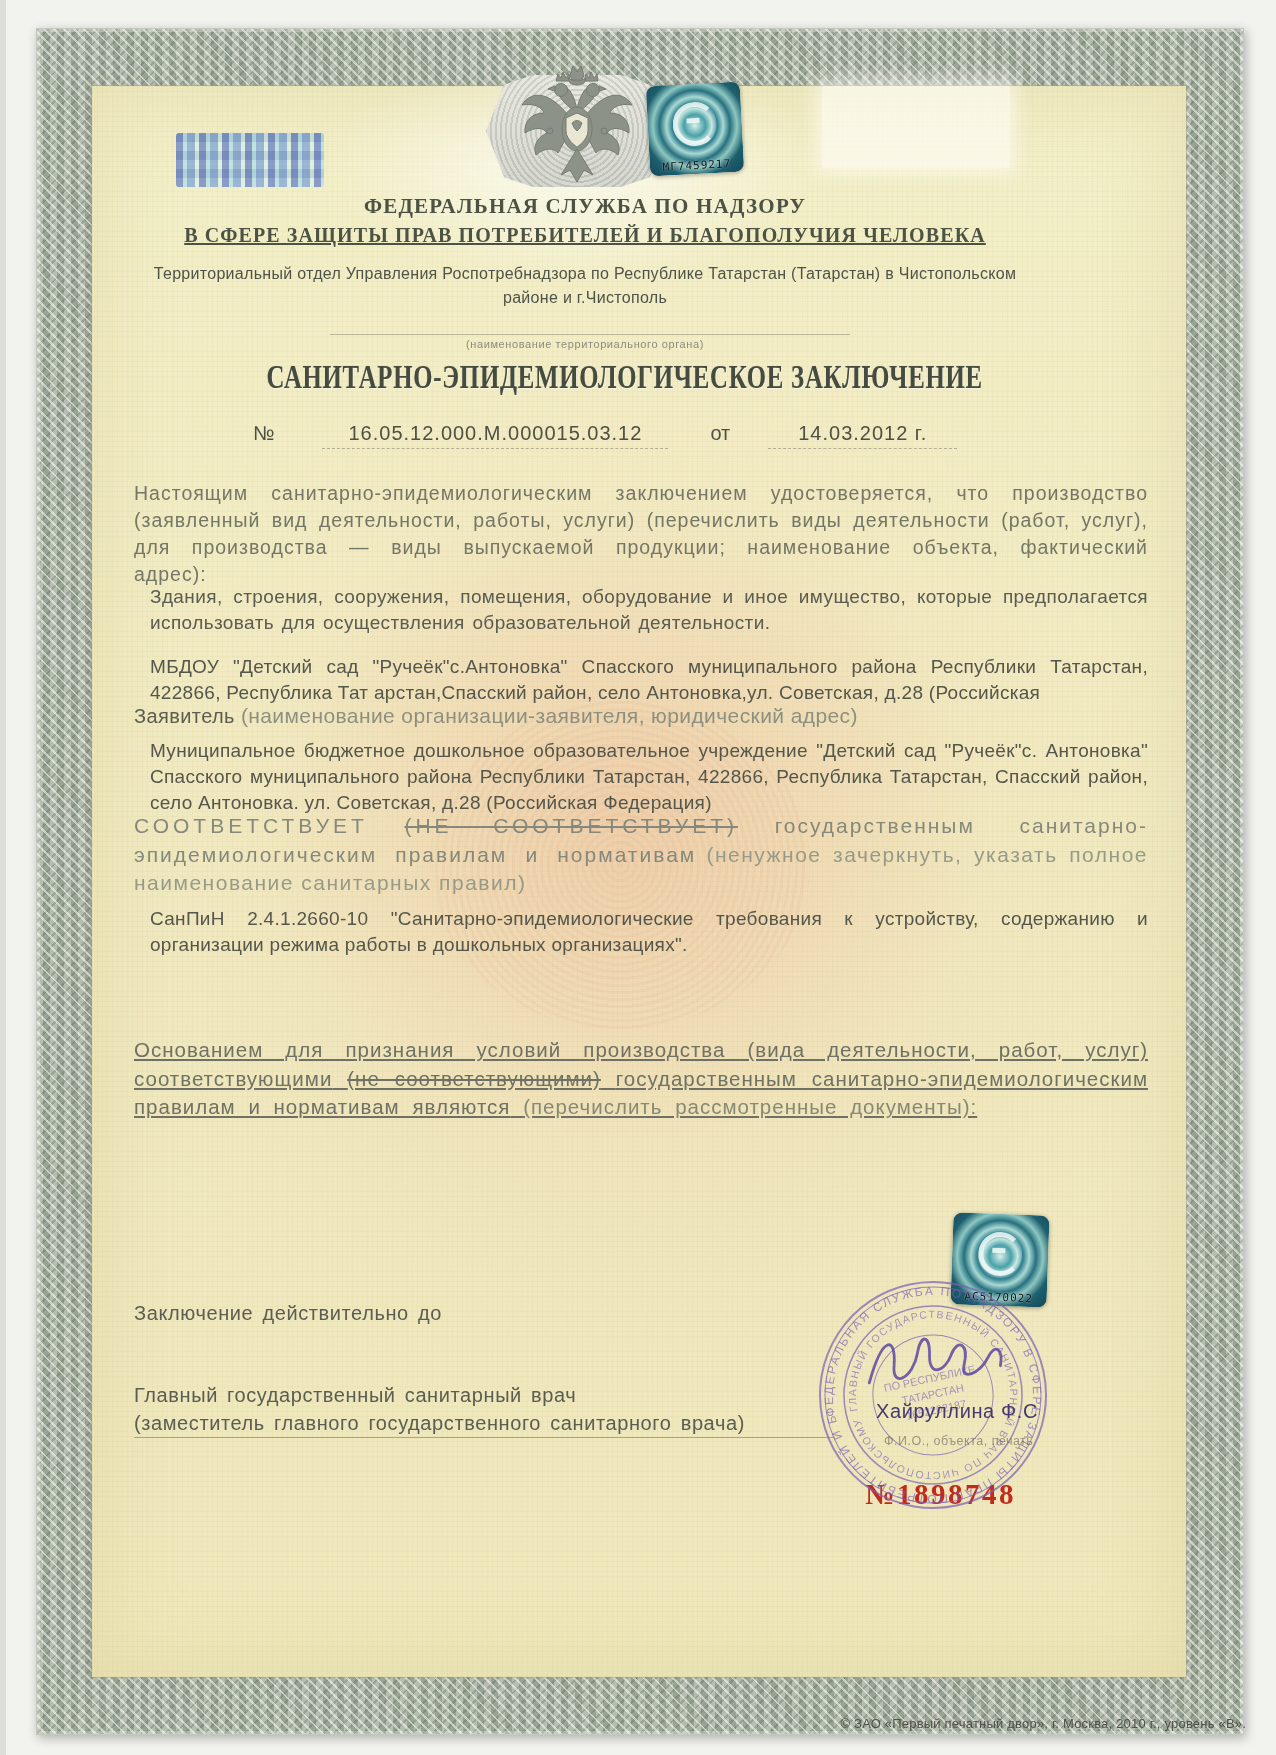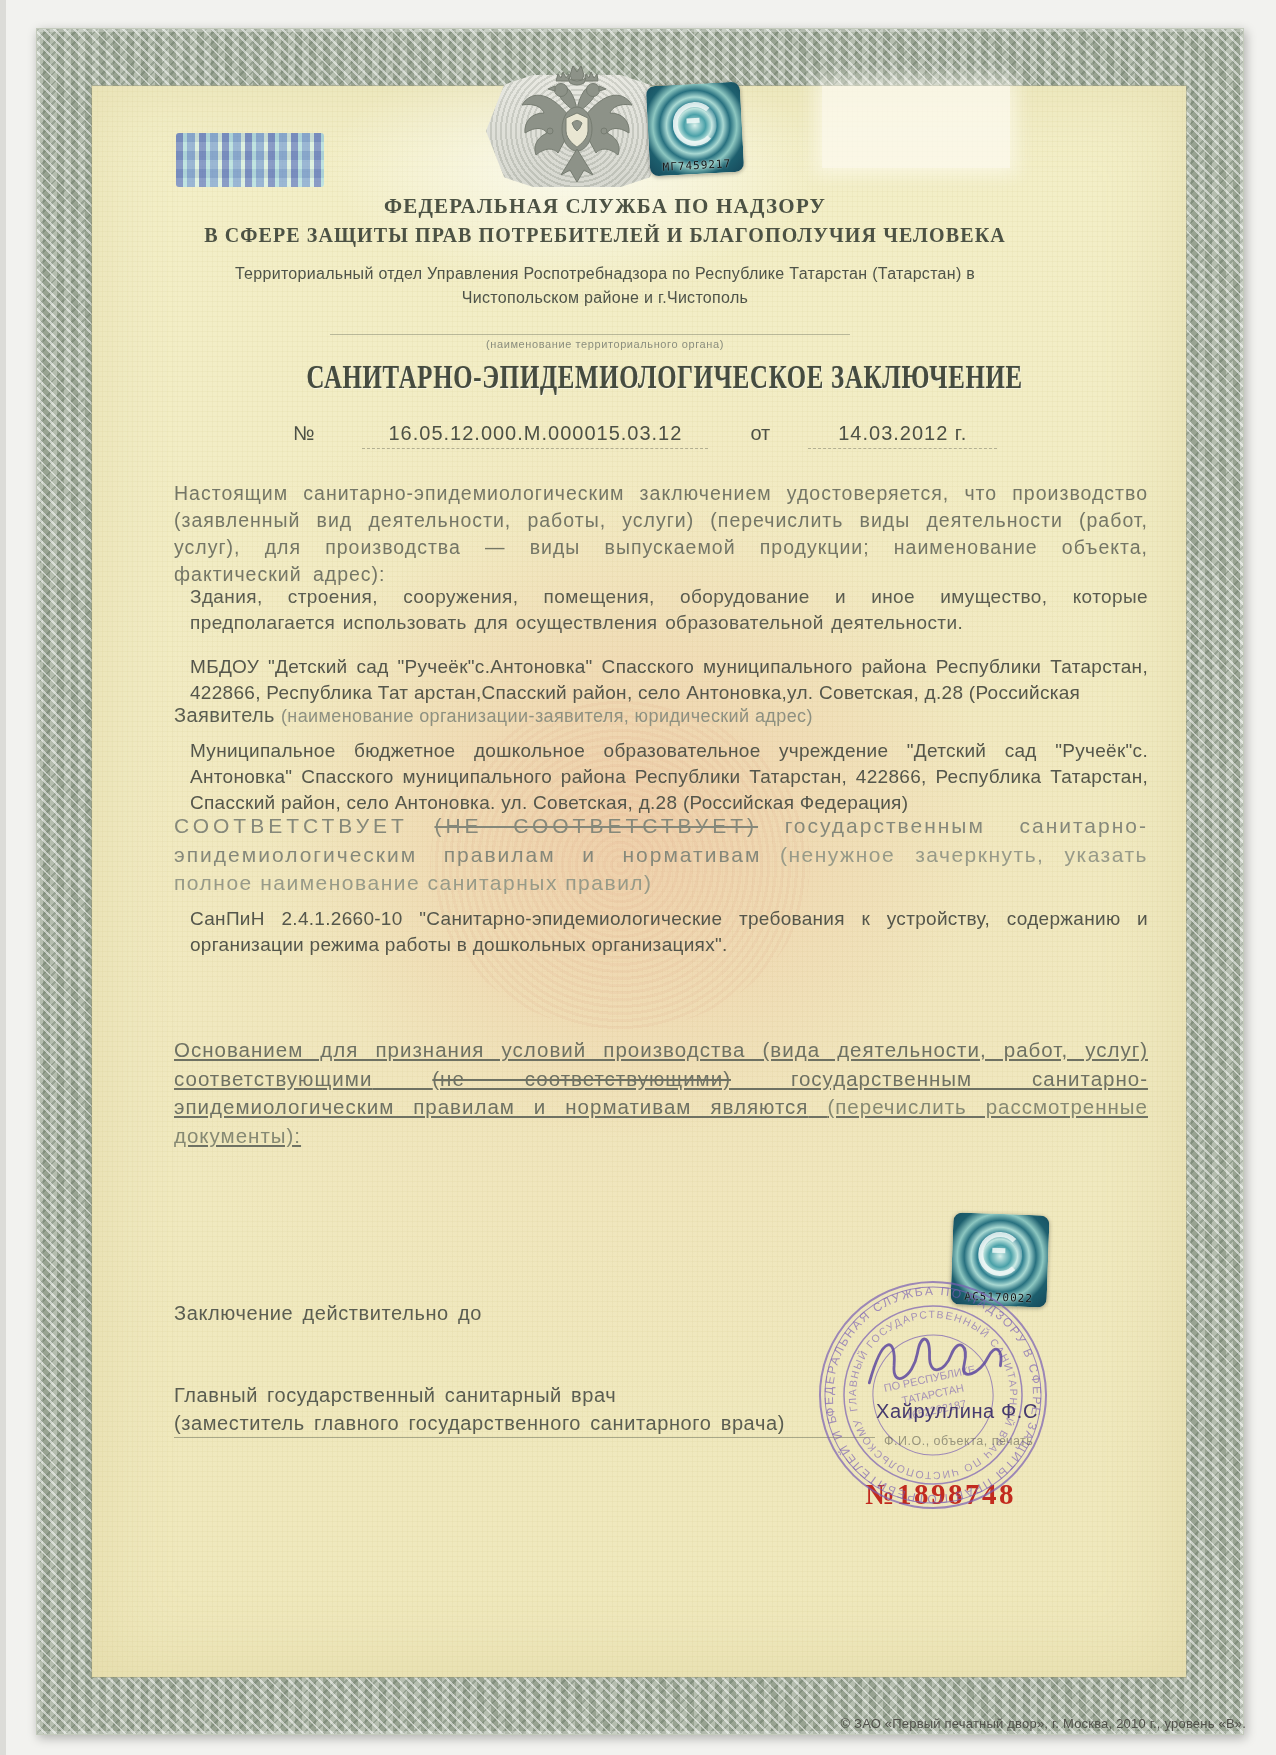--- a/index.html
+++ b/index.html
@@ -22,44 +22,44 @@
       radial-gradient(ellipse 46% 28% at 49% 46%, rgba(233,152,122,.26), rgba(233,152,122,0) 72%),
       radial-gradient(ellipse 62% 44% at 50% 50%, rgba(240,180,150,.15), rgba(240,180,150,0) 78%),
       repeating-linear-gradient(0deg, rgba(168,150,62,.05) 0 1px, rgba(0,0,0,0) 1px 5px),
       repeating-linear-gradient(90deg, rgba(168,150,62,.05) 0 1px, rgba(0,0,0,0) 1px 5px),
       linear-gradient(#f3efc8,#f0e9c0 60%,#efe8bc);
     box-shadow:0 0 0 1px rgba(150,150,118,.45), inset 0 0 80px rgba(200,185,125,.30);}
   .watermark{position:absolute;left:338px;top:614px;width:380px;height:330px;border-radius:50%;
     background:repeating-radial-gradient(circle, rgba(205,125,100,.07) 0 3px, rgba(255,255,255,0) 3px 7px);}
 
   
-  .abs{position:absolute;left:42px;right:38px;margin-left:40px;}
+  .abs{position:absolute;left:42px;right:38px;}
   .center{text-align:center;padding-right:112px;}
   .h1{font-family:"Liberation Serif", serif;font-weight:bold;font-size:21px;letter-spacing:1.2px;color:#4c5244;}
-  .h2{font-family:"Liberation Serif", serif;font-weight:bold;font-size:20px;letter-spacing:1.1px;color:#4c5244;}
+  .h2{font-family:"Liberation Serif", serif;font-weight:bold;font-size:20px;letter-spacing:1.1px;color:#4c5244;text-decoration:underline;}
   .terr{font-size:16px;color:#4e5349;line-height:1.5;letter-spacing:.3px;}
   .rule{position:absolute;left:238px;width:520px;border-top:1px solid rgba(115,120,100,.45);}
   .cap{font-size:11px;color:#8a8d7d;letter-spacing:.6px;}
   .title{white-space:nowrap;}
   .title-inner{display:inline-block;font-family:"Liberation Serif", serif;font-weight:bold;font-size:34px;
     color:#454b3f;letter-spacing:1px;transform:scaleX(.73);transform-origin:50% 50%;
     text-shadow:1px 1px 0 rgba(255,255,255,.55), 0 0 1px rgba(70,80,60,.35);}
 
   .numrow{display:flex;align-items:baseline;font-size:20px;color:#4c5045;}
   .num-label{margin-left:119px;}
   .num-value{margin-left:48px;padding:0 26px 3px;border-bottom:1px dashed rgba(125,125,105,.55);letter-spacing:1px;}
   .num-ot{margin-left:42px;}
   .num-date{margin-left:38px;padding:0 30px 3px;border-bottom:1px dashed rgba(125,125,105,.55);letter-spacing:1px;}
 
   .p{font-size:19px;line-height:1.38;text-align:justify;}
   .p-intro{color:#747666;letter-spacing:1px;word-spacing:5px;font-size:19.5px;}
   .p-object{color:#5a5c50;letter-spacing:.4px;word-spacing:2px;padding-left:16px;}
   .p-dark{color:#54564b;letter-spacing:.3px;padding-left:16px;}
   .zayav{font-size:20px;color:#5a5d50;letter-spacing:.4px;}
-  .zayav .cap2{font-size:18px;color:#8d9080;letter-spacing:.4px;}
+  .zayav .cap2{font-size:21px;color:#8d9080;letter-spacing:.4px;}
 
   .sootv{font-size:21px;line-height:1.36;color:#85887a;text-align:justify;}
   .caps-sp{letter-spacing:4px;}
   .strike{text-decoration:line-through;text-decoration-thickness:2px;}
   .sootv-rest{letter-spacing:2px;word-spacing:6px;}
   .sootv-cap{color:#979a88;letter-spacing:1.5px;}
 
   .basis{font-size:20.5px;line-height:1.40;color:#6e7163;text-align:justify;letter-spacing:1px;word-spacing:6px;text-decoration:underline;}
   .basis-cap{color:#868973;}
 

